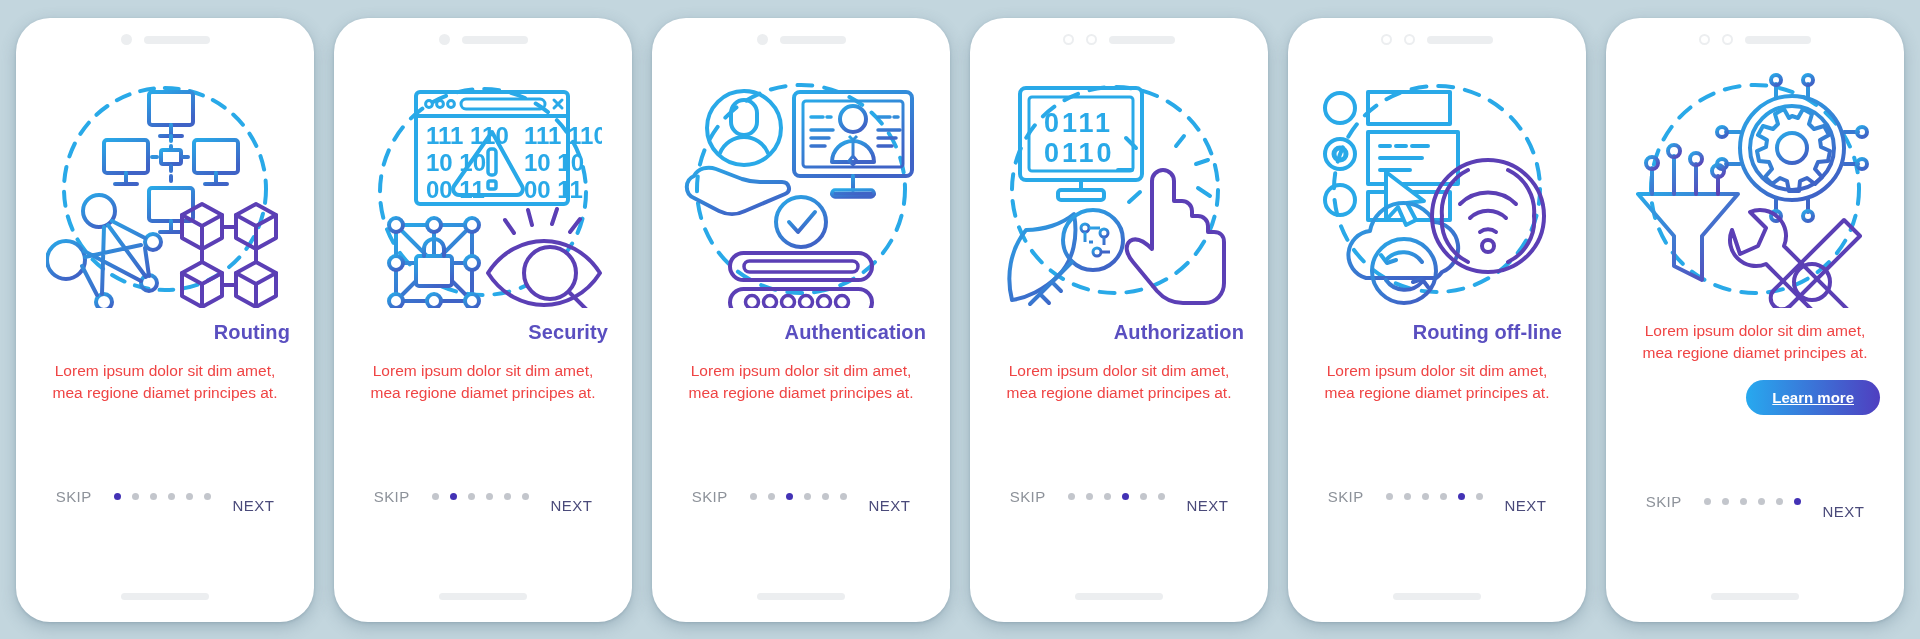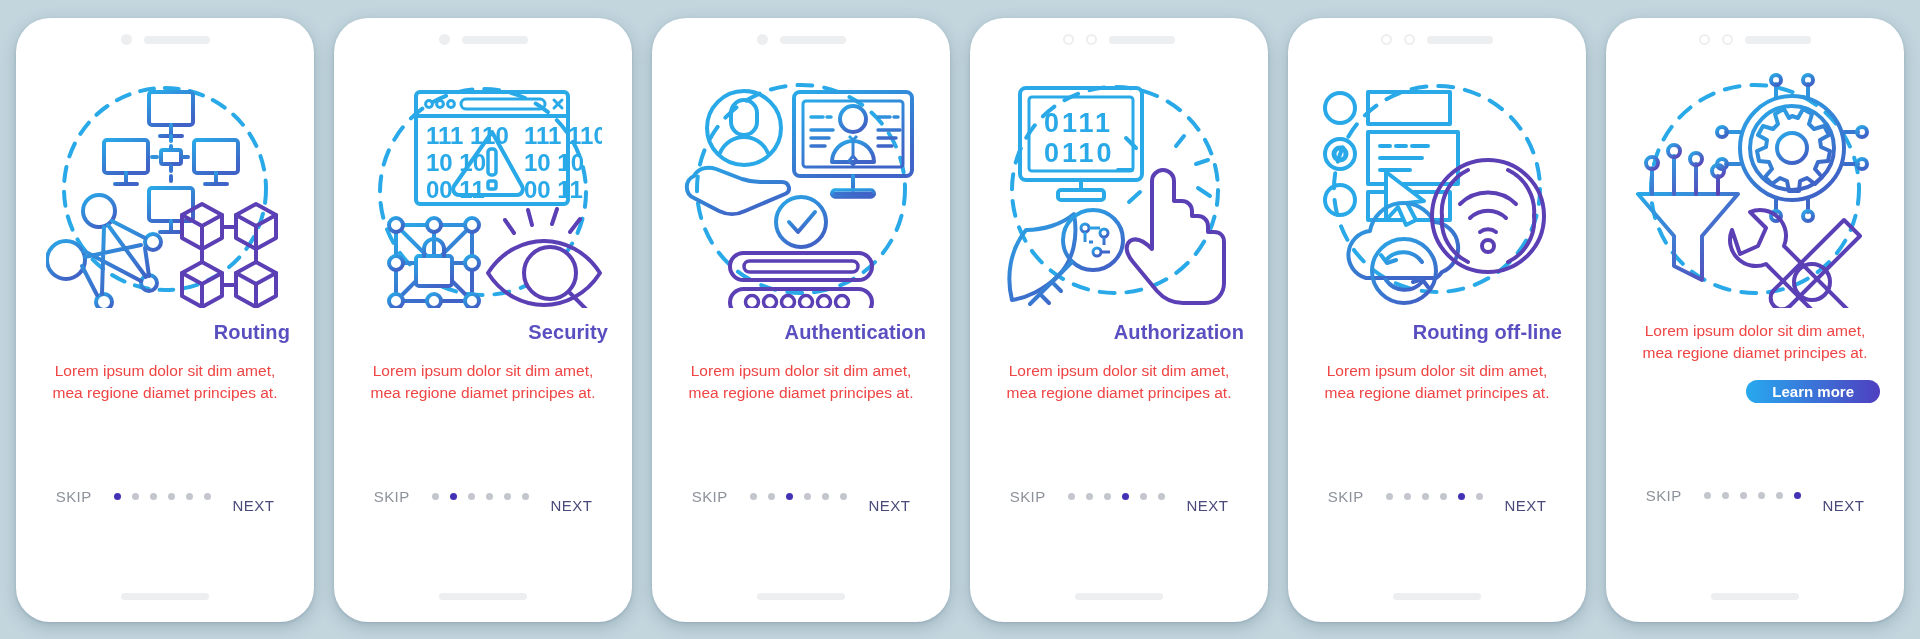--- a/index.html
+++ b/index.html
@@ -67,24 +67,25 @@
     letter-spacing:.1px;
   }
   .desc{
     font-size:15.5px;color:#ef4444;
     text-align:center;line-height:1.42;
     margin:0;font-weight:normal;
   }
   .cta{
     margin-top:16px;
     border:0;outline:0;cursor:pointer;
-    padding:3px 26px;border-radius:18px;
+    padding:9px 26px;border-radius:18px;
     color:#fff;font-size:15px;font-weight:bold;
     background:linear-gradient(90deg,#27a9ef 0%,#4f3fc0 100%);
     font-family:"Liberation Sans", sans-serif;
+    text-decoration:underline;
   }
   
   .nav{
     flex:0 0 auto;
     display:flex;align-items:center;justify-content:center;
     gap:22px;
     padding:14px 15px 0;
     box-sizing:border-box;
   }
   .skip,.next{

